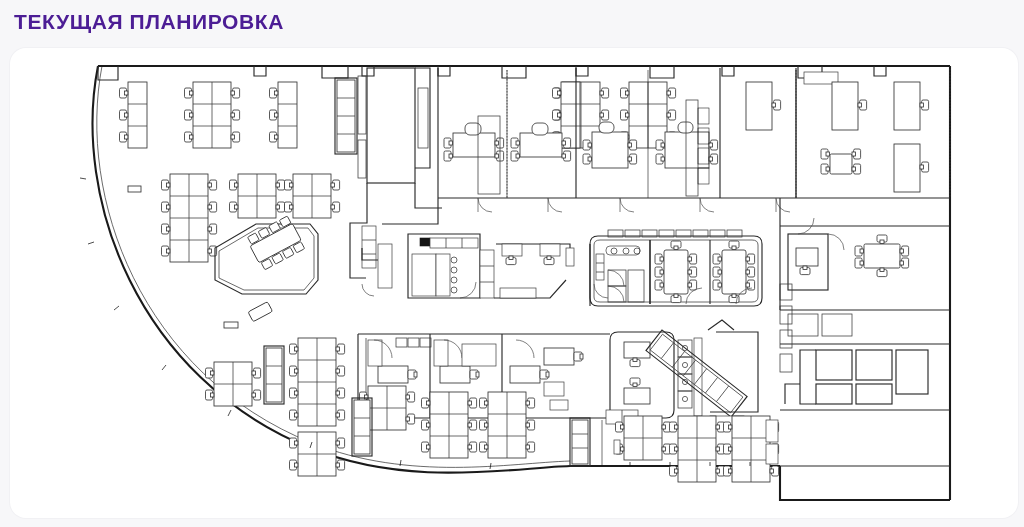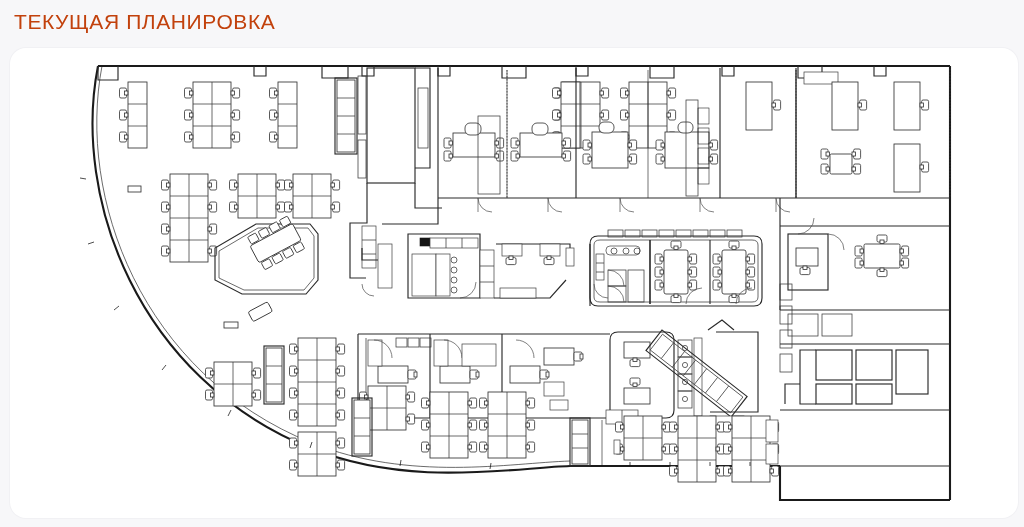--- a/index.html
+++ b/index.html
@@ -5,22 +5,22 @@
   html,body{margin:0;padding:0;}
   body{
     width:1024px;height:527px;
     background:#f7f7f9;
     font-family:"Liberation Sans","DejaVu Sans",sans-serif;
     overflow:hidden;
     position:relative;
   }
   #page-title{
     position:absolute;left:14px;top:10px;
-    font-size:21px;letter-spacing:.6px;font-weight:400;
-    color:#c2410c;text-transform:uppercase;
+    font-size:21px;letter-spacing:.6px;font-weight:700;
+    color:#4c1d95;text-transform:uppercase;
     white-space:nowrap;
   }
   #plan-card{
     position:absolute;left:10px;top:48px;
     width:1008px;height:470px;
     background:#ffffff;border-radius:16px;
     box-shadow:0 0 0 1px #f1f1f4;
   }
   #floorplan-svg{display:block;width:1008px;height:470px;}
   .w-ext{fill:none;stroke:#1a1a1a;stroke-width:2.1;}

